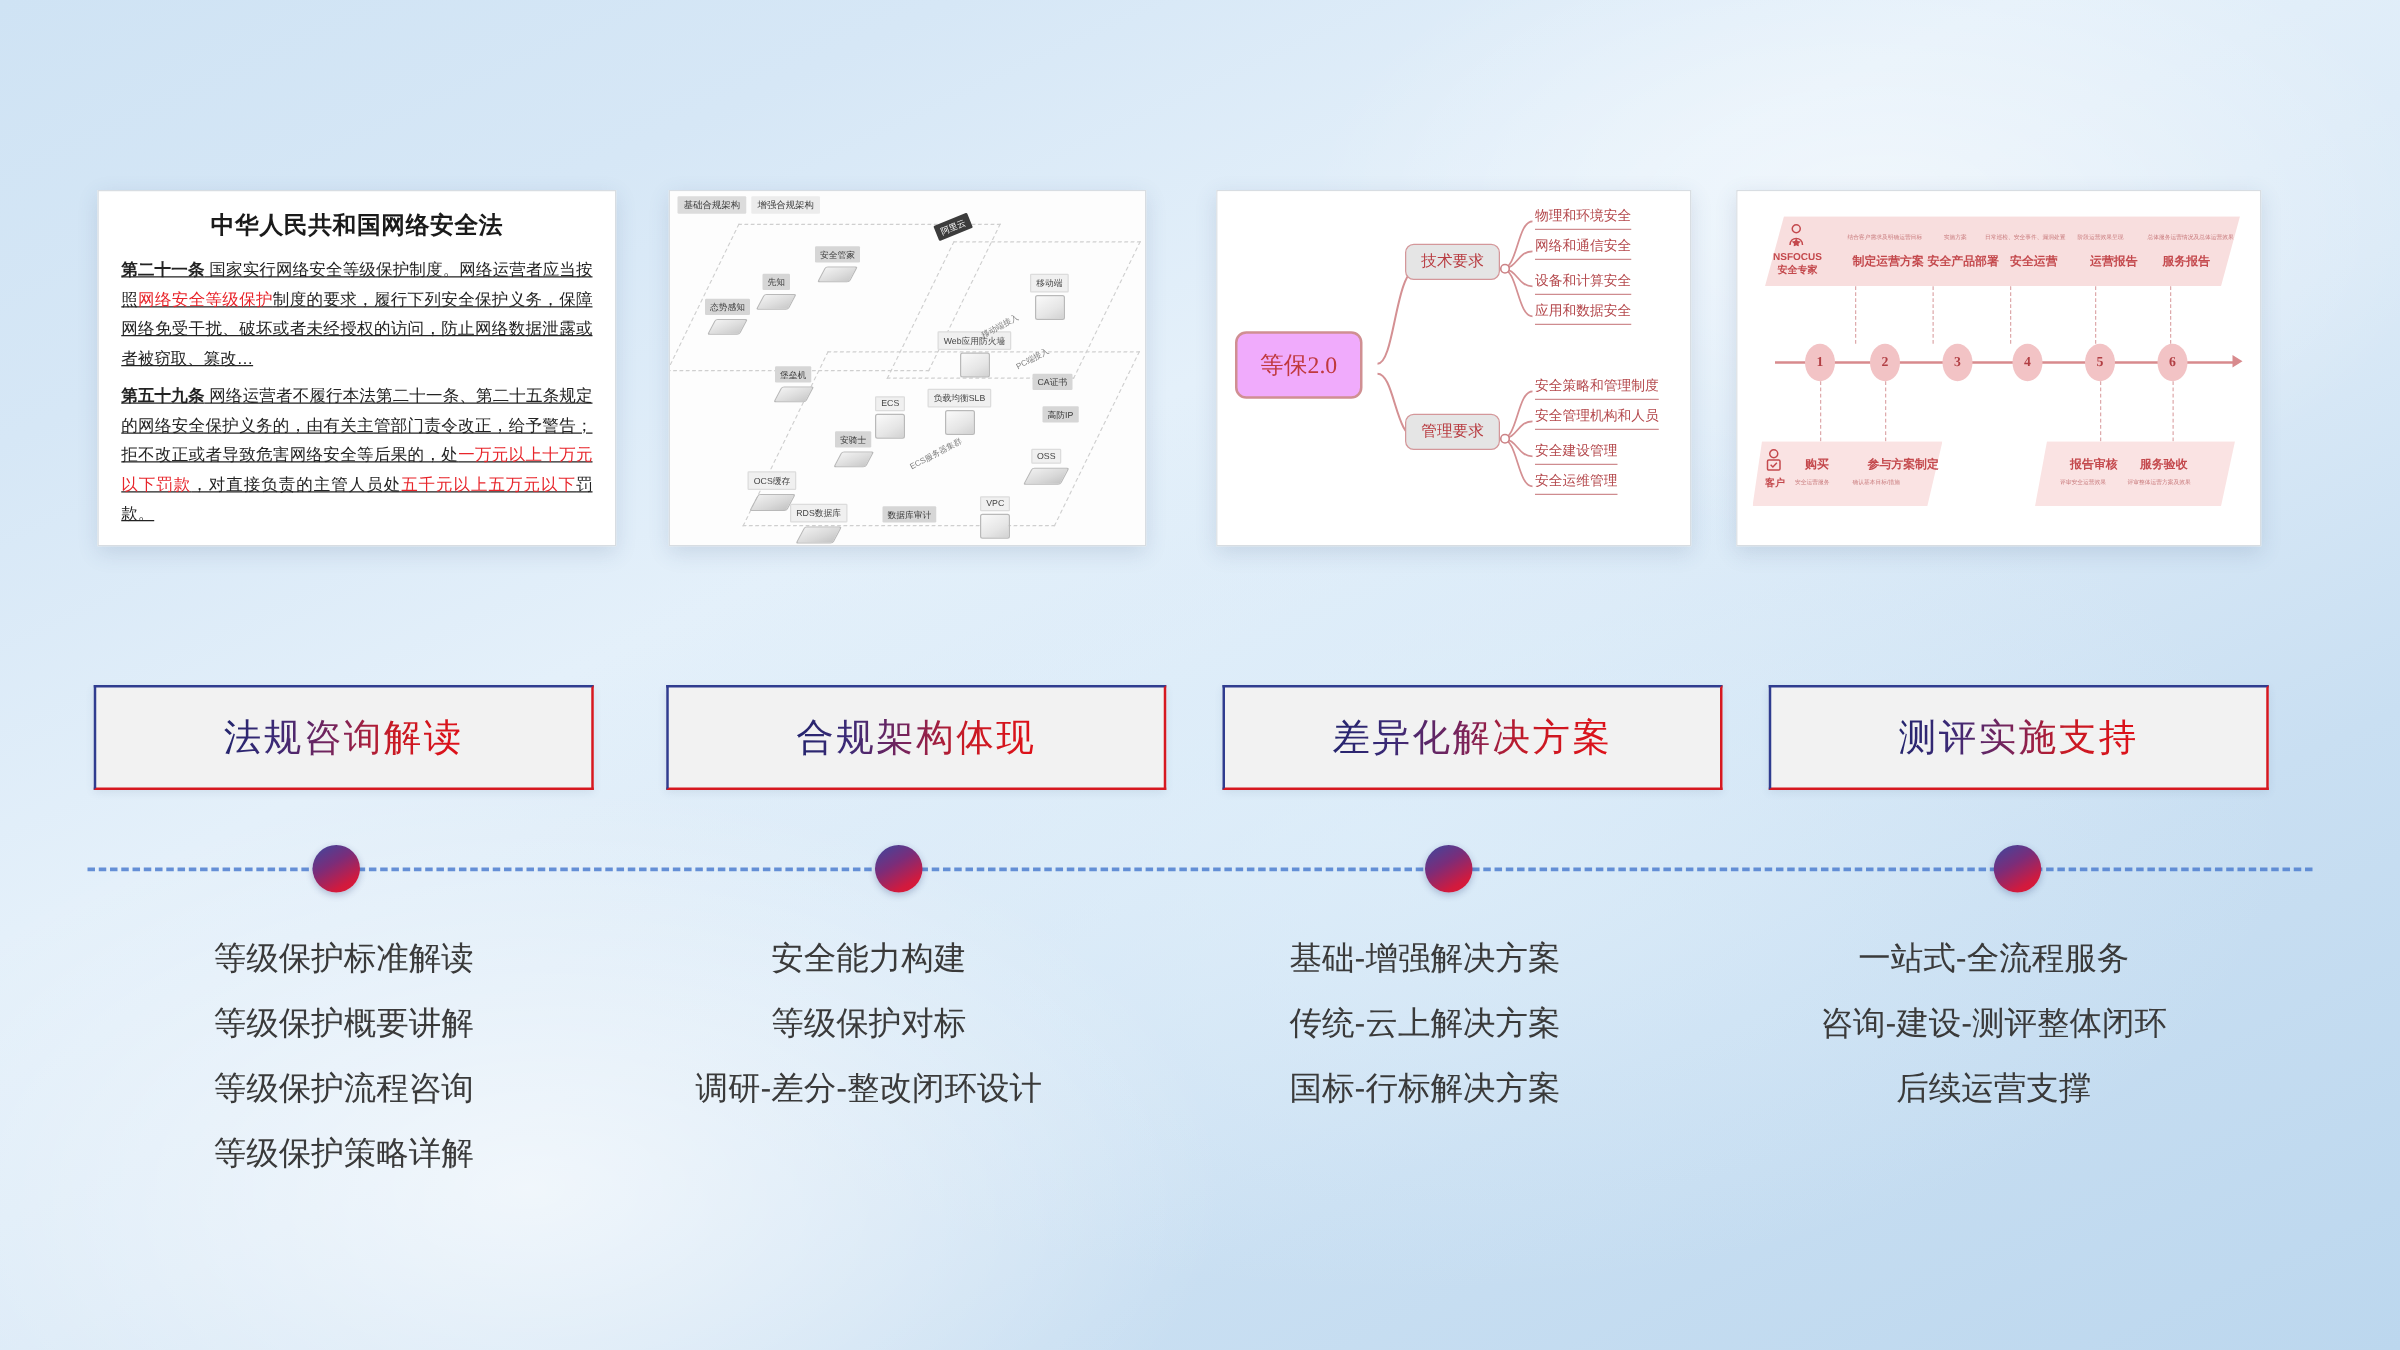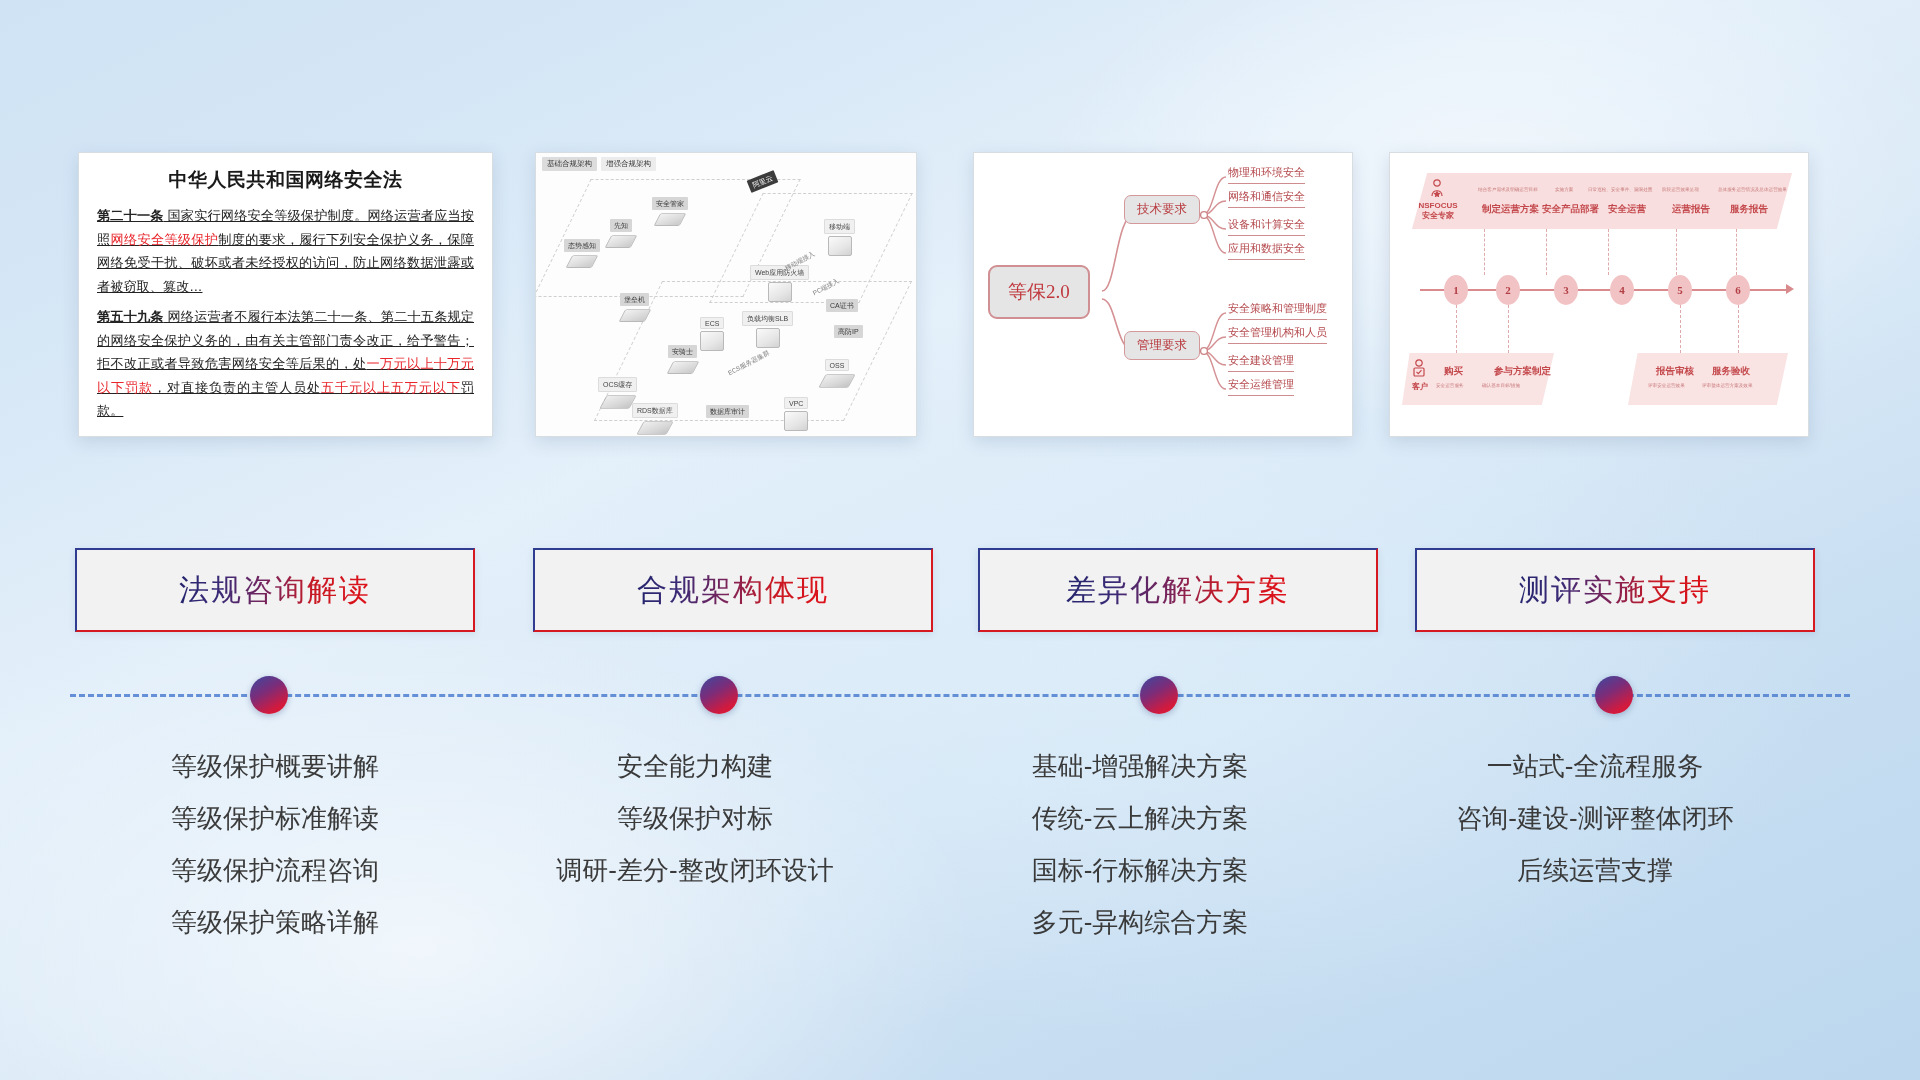--- a/index.html
+++ b/index.html
@@ -70,21 +70,21 @@
     width: 30px; height: 16px;
     background: linear-gradient(150deg, #efefef 0%, #d8d8d8 60%, #c4c4c4 100%);
   }
   .arch-skew { position: absolute; font-size: 6.5px; color: #7d7d7d; transform: rotate(-28deg); white-space: nowrap; }
 
   
   .mind { position: relative; width: 100%; height: 100%; background: #fff; }
   .mind-root {
     position: absolute; left: 14px; top: 112px;
     padding: 12px 18px; border: 2.5px solid #d08f92; border-radius: 9px;
-    background: #e5e5e5; color: #c0393e; font-size: 19px; font-weight: 500;
+    background: #f0abfc; color: #c0393e; font-size: 19px; font-weight: 500;
     font-family: "Liberation Serif", "DejaVu Serif", serif;
   }
   .mind-mid {
     position: absolute; padding: 5px 12px; border: 1.6px solid #d4979a;
     border-radius: 7px; background: #e5e5e5; color: #b83c41; font-size: 12.5px;
     font-family: "Liberation Serif", "DejaVu Serif", serif; white-space: nowrap;
   }
   .mind-mid.tech { left: 150px; top: 42px; }
   .mind-mid.mgmt { left: 150px; top: 178px; }
   .mind-leaf {
@@ -391,34 +391,33 @@
     <span class="banner-text">测评实施支持</span>
   </div>
 
   <div class="tl-line"></div>
   <div class="tl-dot tl-dot-1"></div>
   <div class="tl-dot tl-dot-2"></div>
   <div class="tl-dot tl-dot-3"></div>
   <div class="tl-dot tl-dot-4"></div>
 
   <div class="col col-1">
+    <div class="col-item">等级保护标准解读</div>
     <div class="col-item">等级保护概要讲解</div>
-    <div class="col-item">等级保护标准解读</div>
     <div class="col-item">等级保护流程咨询</div>
     <div class="col-item">等级保护策略详解</div>
   </div>
   <div class="col col-2">
     <div class="col-item">安全能力构建</div>
     <div class="col-item">等级保护对标</div>
     <div class="col-item">调研-差分-整改闭环设计</div>
   </div>
   <div class="col col-3">
     <div class="col-item">基础-增强解决方案</div>
     <div class="col-item">传统-云上解决方案</div>
     <div class="col-item">国标-行标解决方案</div>
-    <div class="col-item">多元-异构综合方案</div>
   </div>
   <div class="col col-4">
     <div class="col-item">一站式-全流程服务</div>
     <div class="col-item">咨询-建设-测评整体闭环</div>
     <div class="col-item">后续运营支撑</div>
   </div>
 </div>
 
 </body></html>

